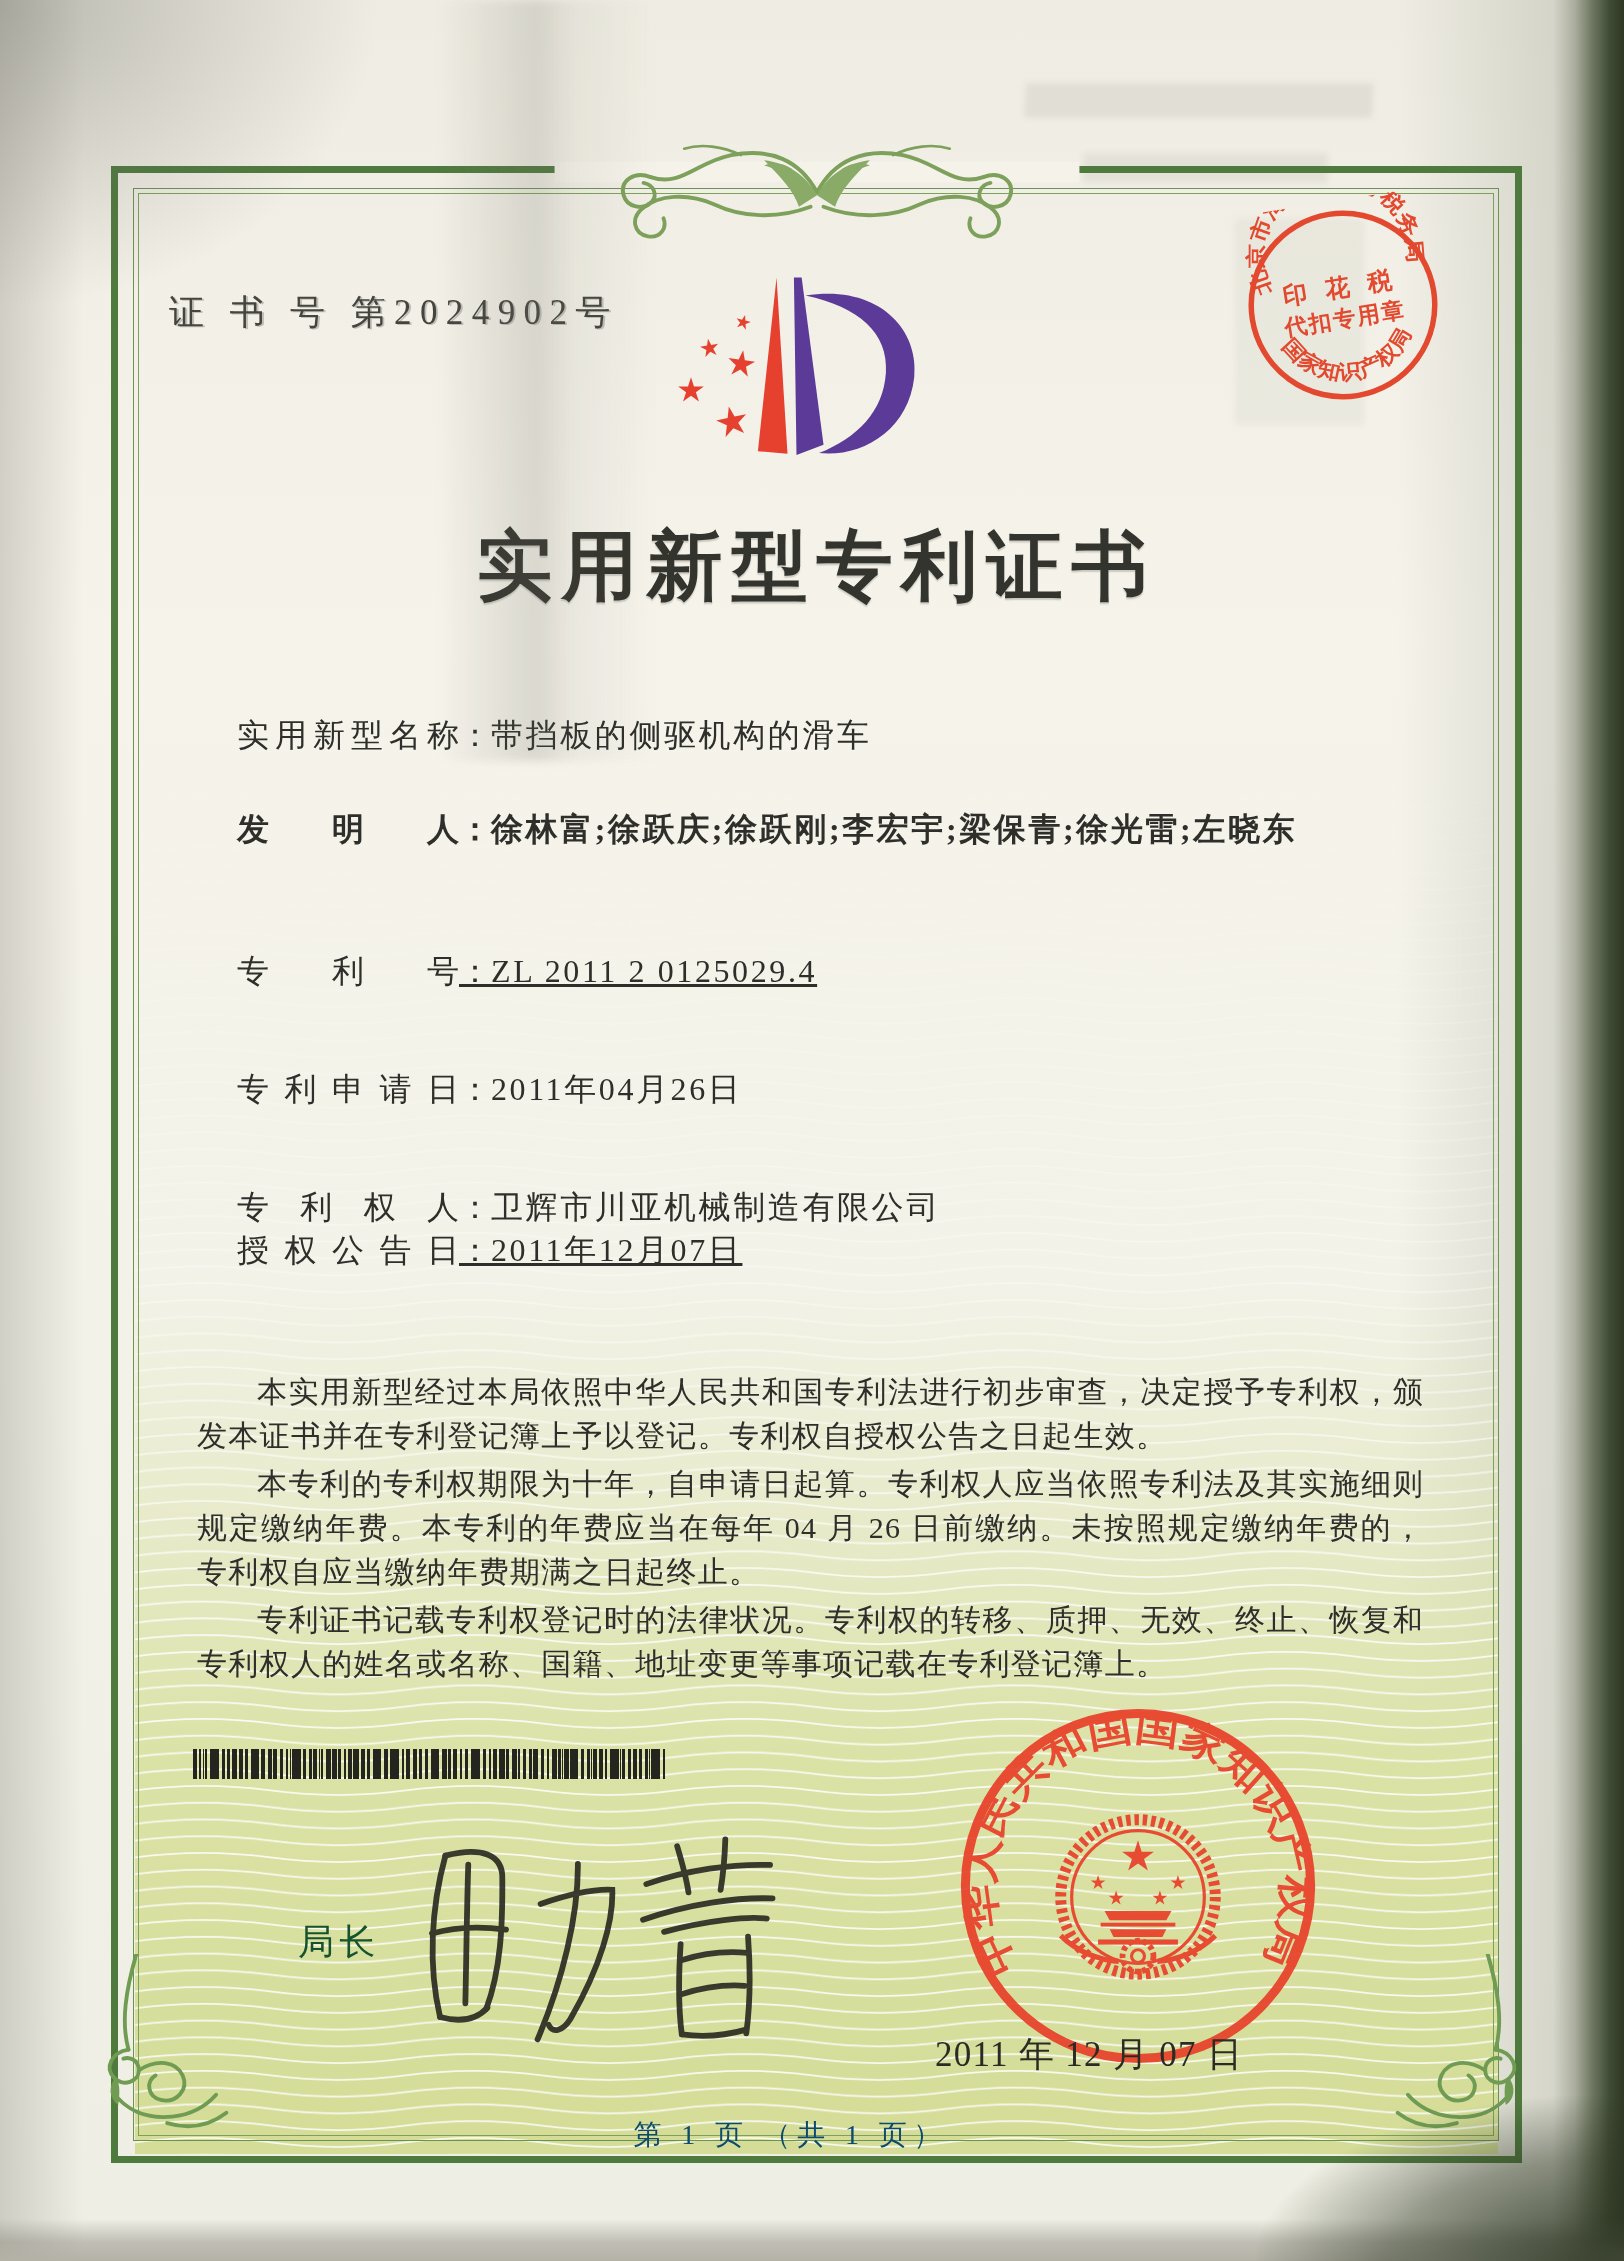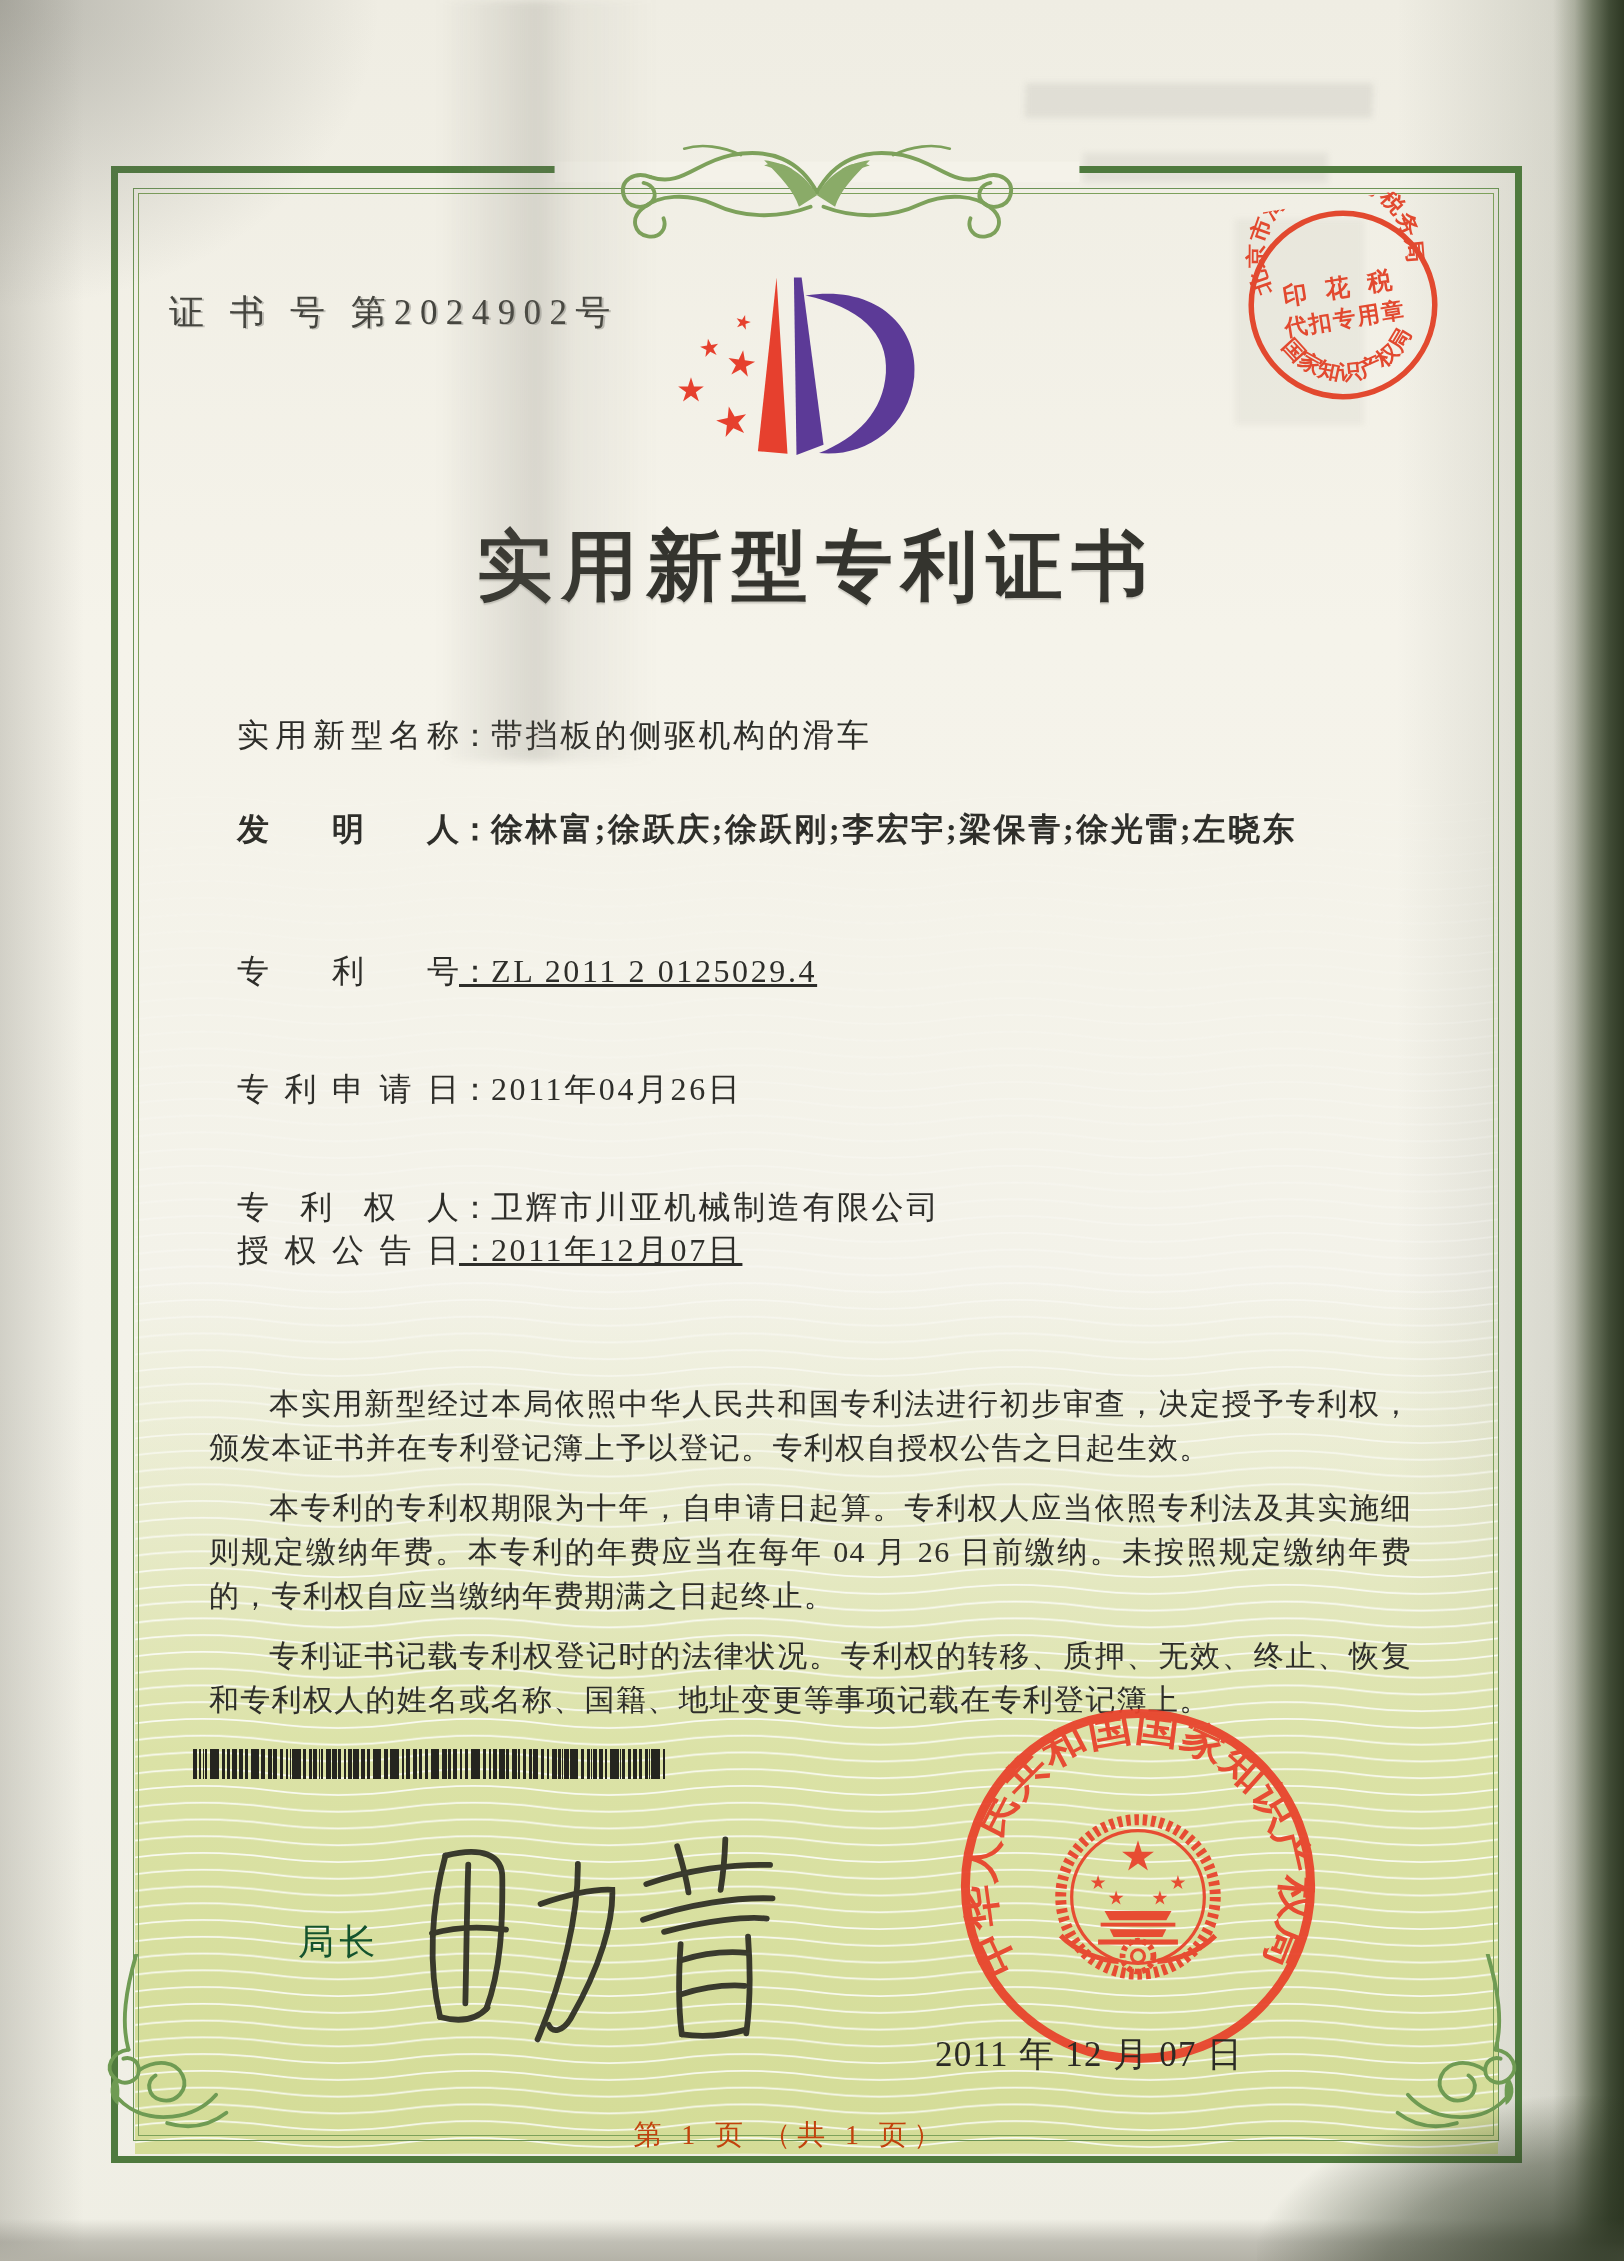--- a/index.html
+++ b/index.html
@@ -42,33 +42,33 @@
   .cert-no{left:169px;top:289px;font-size:35px;letter-spacing:8.4px;color:#45453f;z-index:3;
     text-shadow:1.9px 0.6px 0.6px rgba(80,80,76,.30);}
   .title{left:111px;top:516px;width:1411px;text-align:center;font-size:76px;font-weight:bold;
     letter-spacing:9px;color:#34342e;z-index:3;text-shadow:0 1.9px 1.3px rgba(60,60,50,.22);}
   .frow{left:193px;width:1264px;font-size:32px;z-index:3;white-space:nowrap;}
   .flabel{display:inline-block;width:222px;text-align:justify;text-align-last:justify;vertical-align:top;margin-left:44px;}
   .fval{letter-spacing:2.6px;}
   .r1{top:714px;} .r2{top:808px;font-weight:bold;} .r3{top:950px;text-decoration:underline;} .r4{top:1068px;} .r5{top:1186px;} .r6{top:1229px;text-decoration:underline;}
   .paras{left:193px;top:1366px;width:1235px;z-index:3;font-size:30px;line-height:44px;
     text-align:justify;color:#2e2e2a;}
-  .paras p{margin:16px;text-indent:2em;letter-spacing:1.3px;}
+  .paras p{margin:4px;text-indent:2em;letter-spacing:1.3px;}
   .barcode{left:193px;top:1749px;width:474px;height:30px;z-index:3;background:
     repeating-linear-gradient(90deg,#25251f 0 2.6px,transparent 2.6px 5.8px),
     repeating-linear-gradient(90deg,#25251f 0 1.3px,transparent 1.3px 9.7px),
     repeating-linear-gradient(90deg,#25251f 0 3.9px,transparent 3.9px 20px),
     repeating-linear-gradient(90deg,#25251f 0 1.9px,transparent 1.9px 34px);}
   .signer{left:298px;top:1918px;font-size:36px;letter-spacing:5.2px;color:#14532d;z-index:3;}
   .sig{left:387px;top:1825px;z-index:4;}
   .seal{left:948px;top:1696px;z-index:4;opacity:.94;}
   .seal-date{left:935px;top:2031px;width:406px;font-size:35px;
     letter-spacing:1.3px;color:#2b2b25;z-index:4;}
   .footer{left:111px;top:2116px;width:1411px;text-align:center;font-size:28px;
-    letter-spacing:6.4px;color:#c2410c;z-index:3;transform:translateX(-26px);}
+    letter-spacing:6.4px;color:#0c4a6e;z-index:3;transform:translateX(-26px);}
   .stamp{left:1239px;top:201px;z-index:3;transform:rotate(-9deg);}
   .logo{left:667px;top:271px;z-index:3;}
   .flourish{left:532px;top:110px;z-index:2;}
   .corner-l{left:77px;top:1954px;z-index:2;}
   .corner-r{left:1386px;top:1954px;z-index:2;transform:scaleX(-1);}
 </style>
 </head>
 <body>
 
 <div class="canvas">

